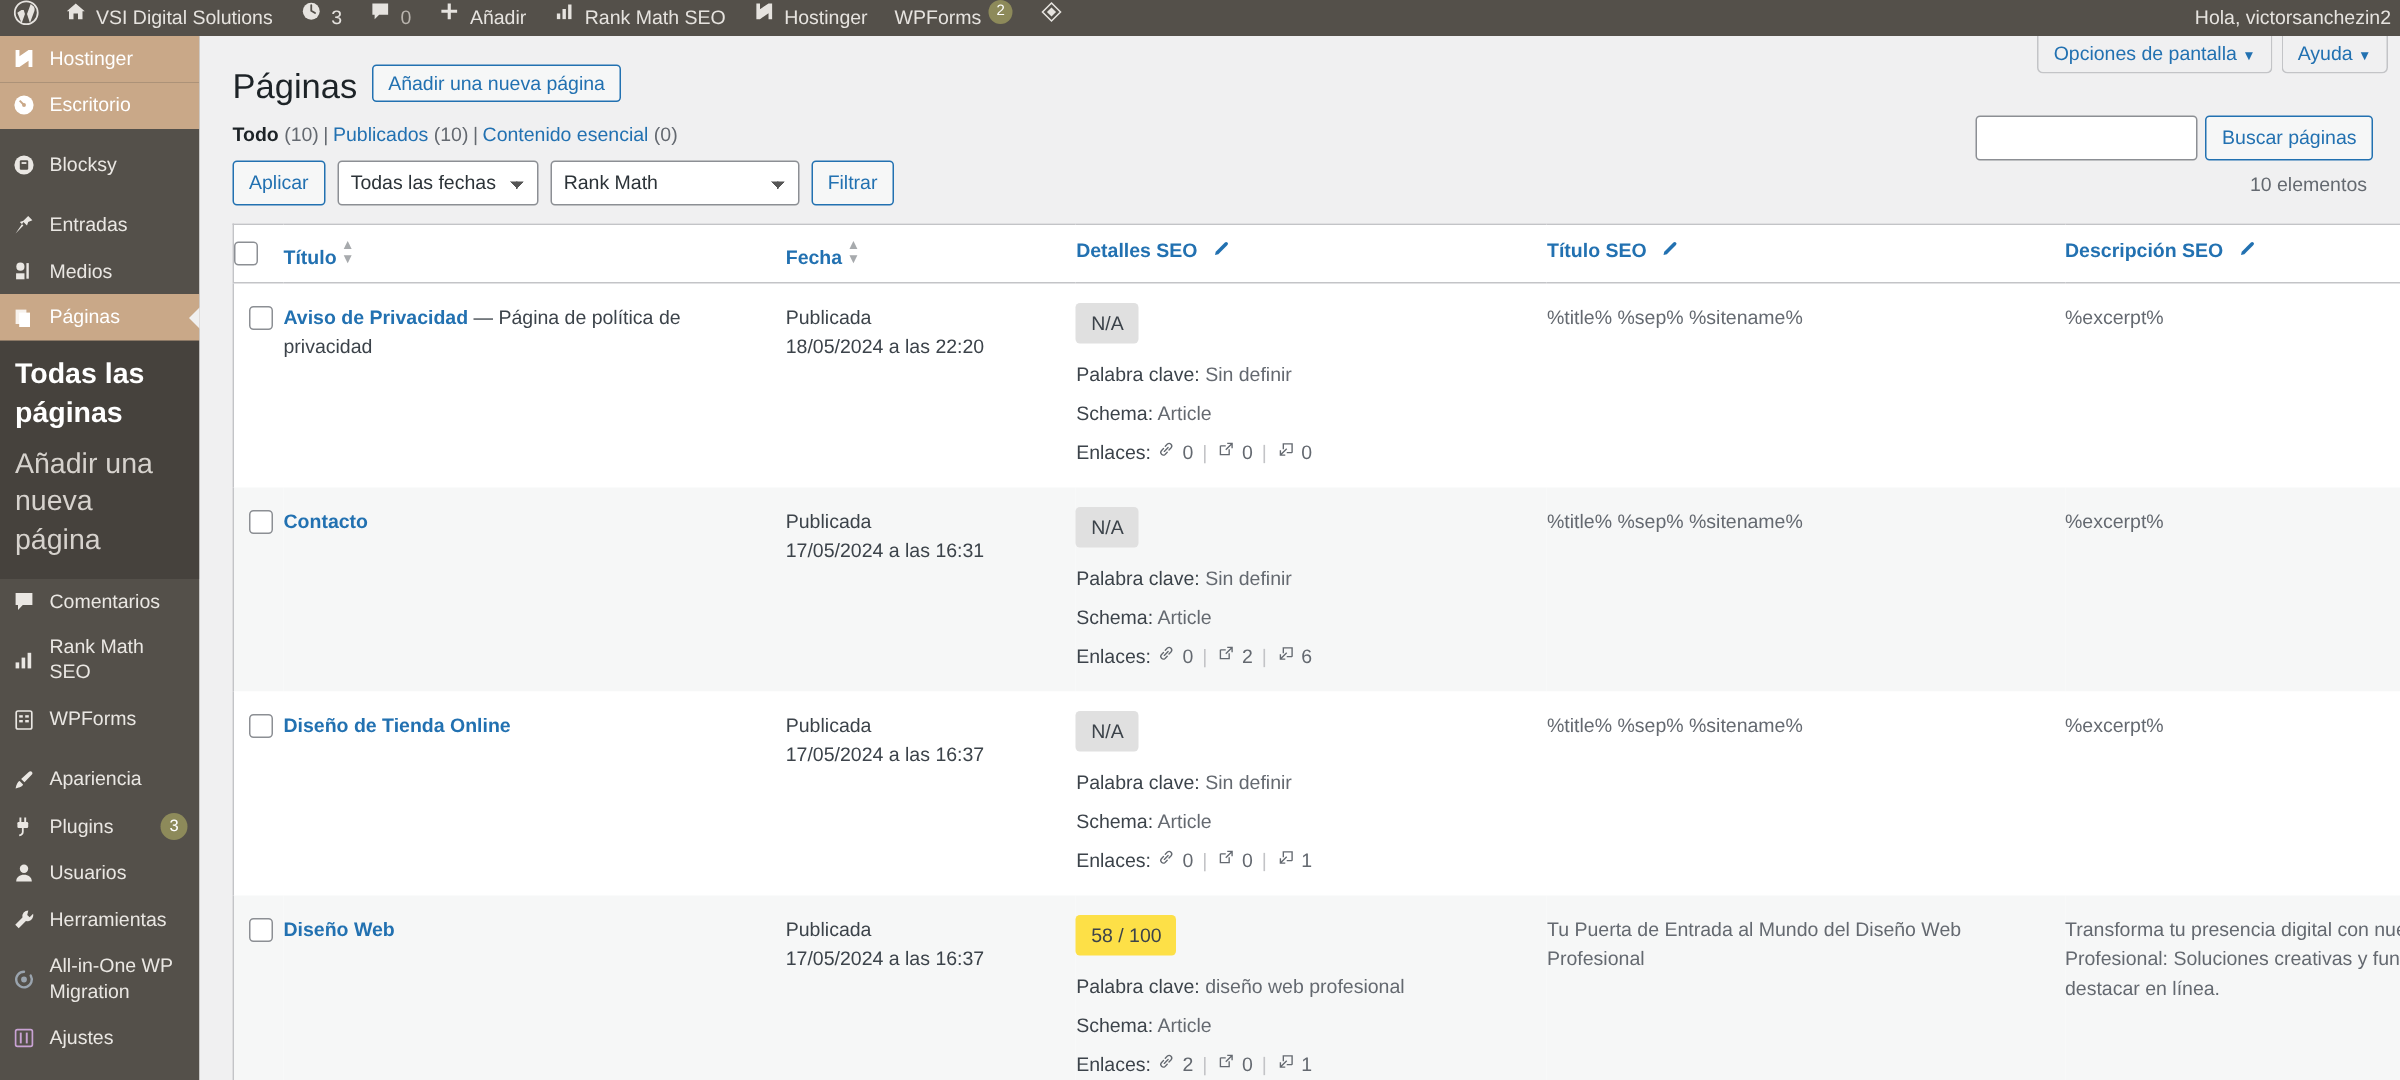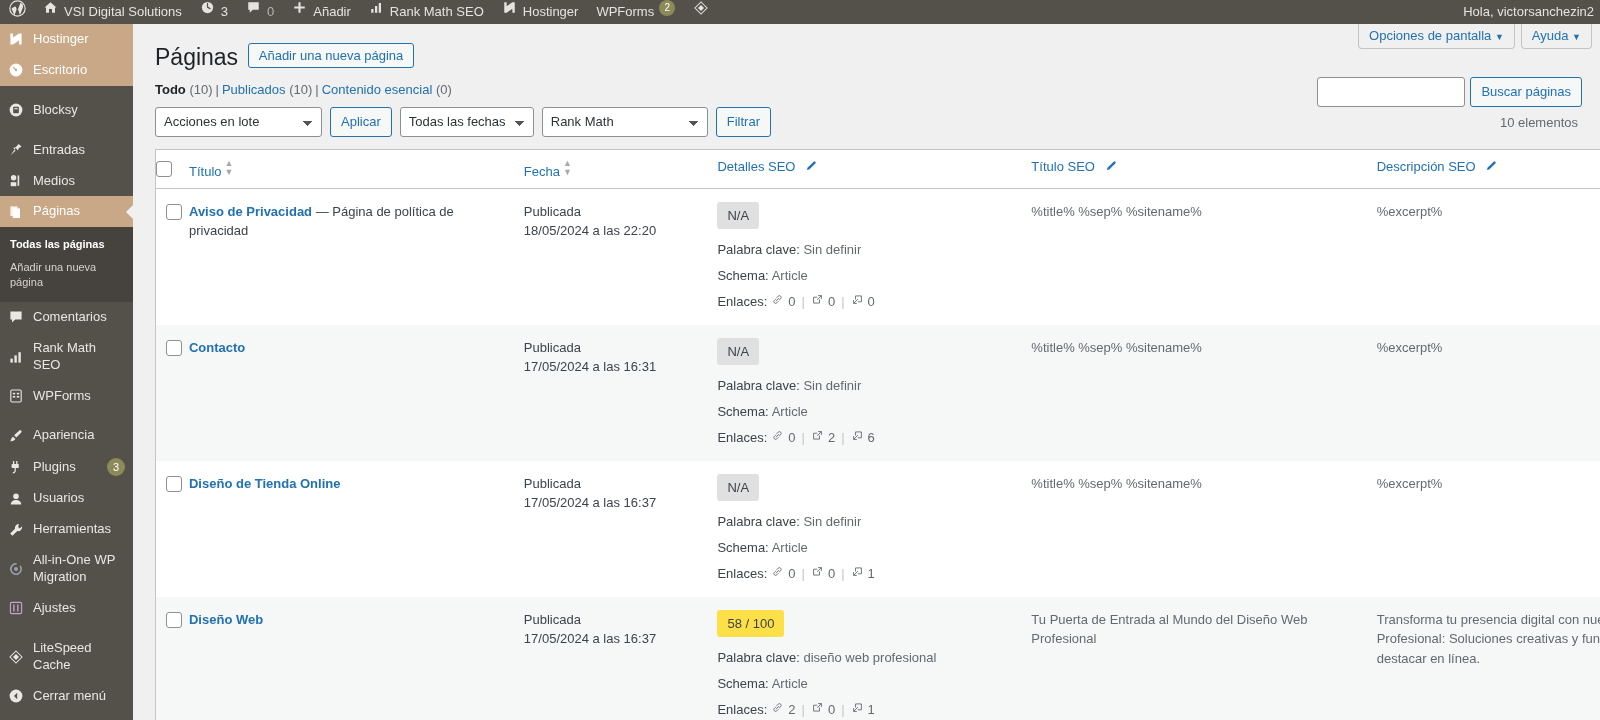--- a/index.html
+++ b/index.html
@@ -38,21 +38,21 @@
   }
   .menu-item .mlabel { flex:1 1 auto; }
   .menu-item.highlight { background:#c9a888; color:#fff; }
   .menu-item.current { background:#c9a888; color:#fff; font-weight:400; }
   .menu-item.current:after {
     content:""; position:absolute; right:-1px; top:50%; margin-top:-8px;
     border:8px solid transparent; border-right-color:#f0f0f1;
   }
   .menu-sep { height:9px; }
   .submenu { background:#46423d; padding:6px 0 8px 0; }
-  .submenu .sub-item { padding:4px 24px 4px 10px; font-size:11px; color:#d6d2cd; line-height:1.35; }
+  .submenu .sub-item { padding:4px 24px 4px 10px; font-size:19px; color:#d6d2cd; line-height:1.35; }
   .submenu .sub-item.active { color:#fff; font-weight:bold; }
   .badge-inline {
     display:inline-block; min-width:18px; height:18px; line-height:18px; border-radius:9px;
     background:#8d8a5a; color:#fff; font-size:11px; text-align:center; padding:0 5px; margin-left:4px;
   }
 
   
   #content { position:absolute; top:24px; left:133px; width:1467px; height:696px; background:#f0f0f1; overflow:hidden; }
   .screen-meta { position:absolute; right:8px; top:0; display:flex; gap:6px; }
   .screen-btn {
@@ -93,21 +93,21 @@
   .search-box input {
     width:148px; height:30px; border:1px solid #8c8f94; border-radius:3px; padding:0 8px;
     font-size:13px; color:#2c3338; font-family:"Liberation Sans", sans-serif; background:#fff;
   }
   .displaying-num { position:absolute; right:2px; top:8px; color:#646970; font-size:13px; }
 
   
   table.wp-list { width:1578px; border-collapse:collapse; margin-top:12px; background:#fff;
     border:1px solid #c3c4c7; border-radius:0; }
   table.wp-list thead th {
-    text-align:left; font-weight:400; color:#2271b1; font-size:13px; padding:9px 10px 9px 0;
+    text-align:left; font-weight:700; color:#2271b1; font-size:13px; padding:9px 10px 9px 0;
     border-bottom:1px solid #c3c4c7; background:#fff; vertical-align:top;
   }
   th.col-cb, td.col-cb { width:32px; padding-left:10px; padding-right:0; }
   th.col-title, td.col-title { width:320px; }
   th.col-date, td.col-date { width:185px; }
   th.col-seo, td.col-seo { width:300px; }
   th.col-stitle, td.col-stitle { width:330px; }
   th.col-sdesc, td.col-sdesc { width:340px; }
   td { padding:13px 10px 13px 0; vertical-align:top; font-size:13px; color:#3c434a; line-height:1.5; }
   tbody tr.alt td { background:#f6f7f7; }
@@ -422,23 +422,20 @@
 
   <div class="wrap">
     <h1 class="page-title">Páginas</h1>
     <span class="page-title-action">Añadir una nueva página</span>
 
     <ul class="subsubsub">
       <li><span class="current-link">Todo</span> <span class="cnt">(10)</span></li><span class="sep">|</span><li><a href="#">Publicados</a> <span class="cnt">(10)</span></li><span class="sep">|</span><li><a href="#">Contenido esencial</a> <span class="cnt">(0)</span></li>
     </ul>
 
     <div class="tablenav">
-      <select class="wp-select sel-bulk">
-        <option>Acciones en lote</option>
-      </select>
       <button class="wp-btn">Aplicar</button>
       <select class="wp-select sel-dates">
         <option>Todas las fechas</option>
       </select>
       <select class="wp-select sel-rm">
         <option>Rank Math</option>
       </select>
       <button class="wp-btn">Filtrar</button>
 
       <div class="search-box">

